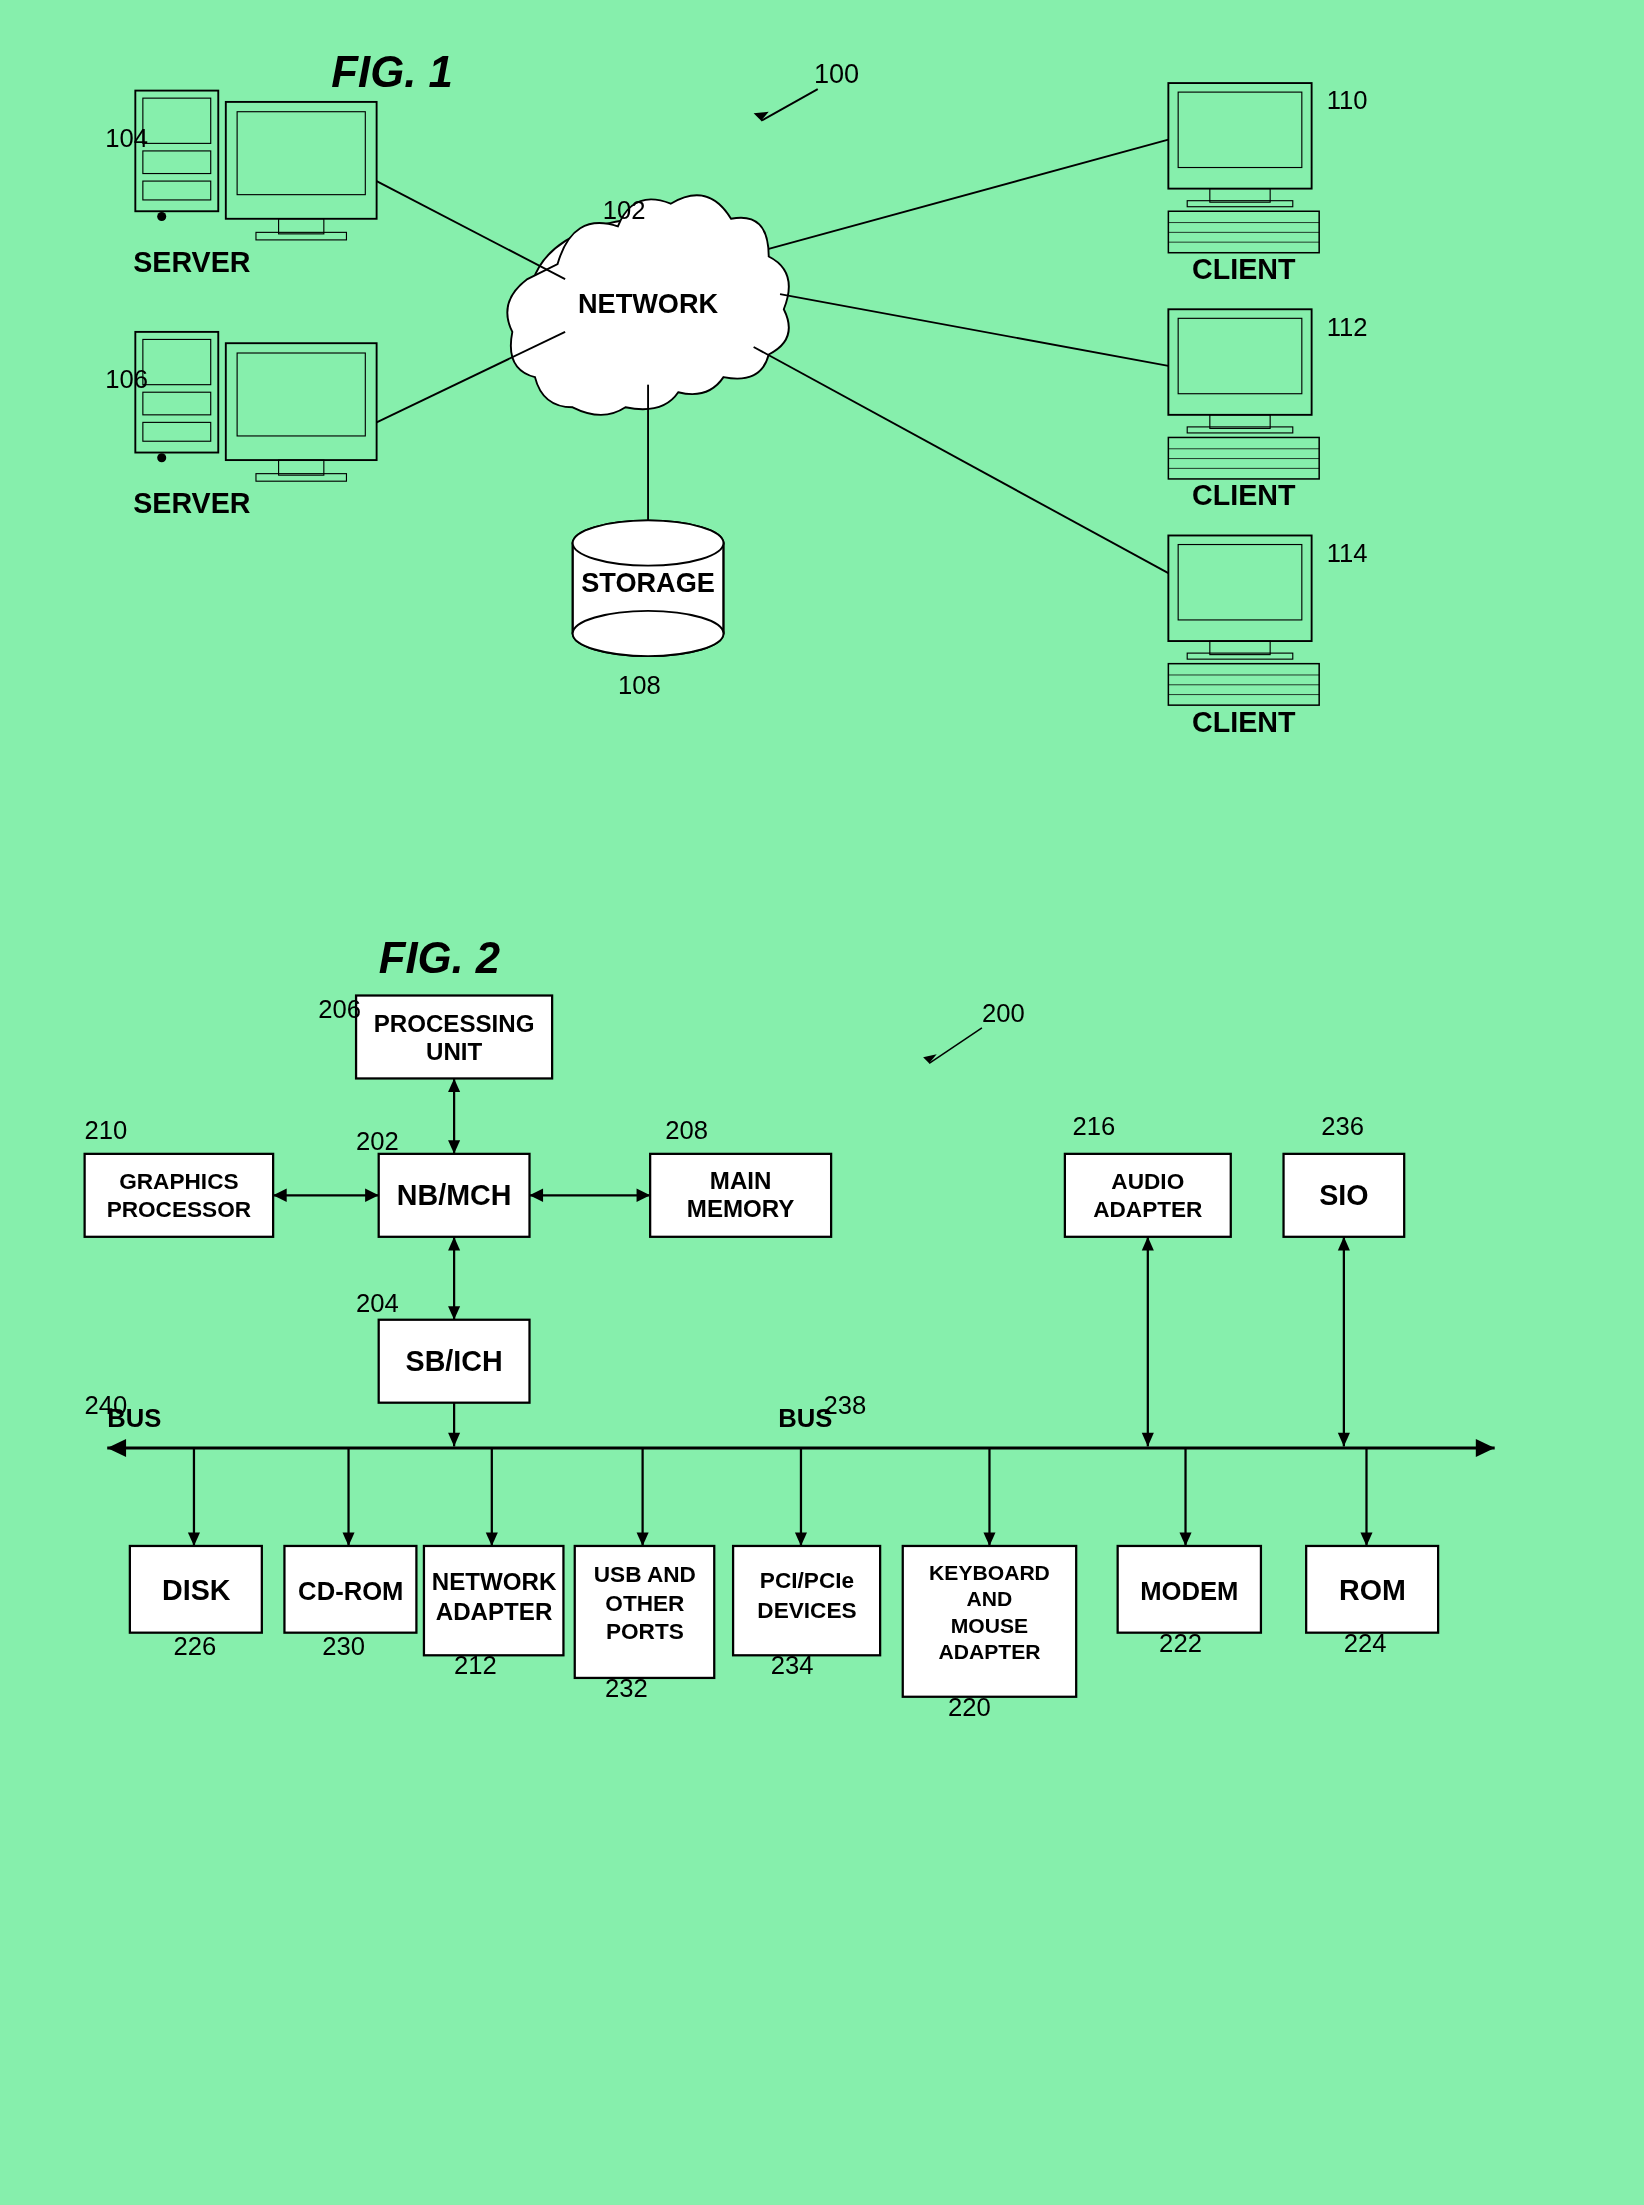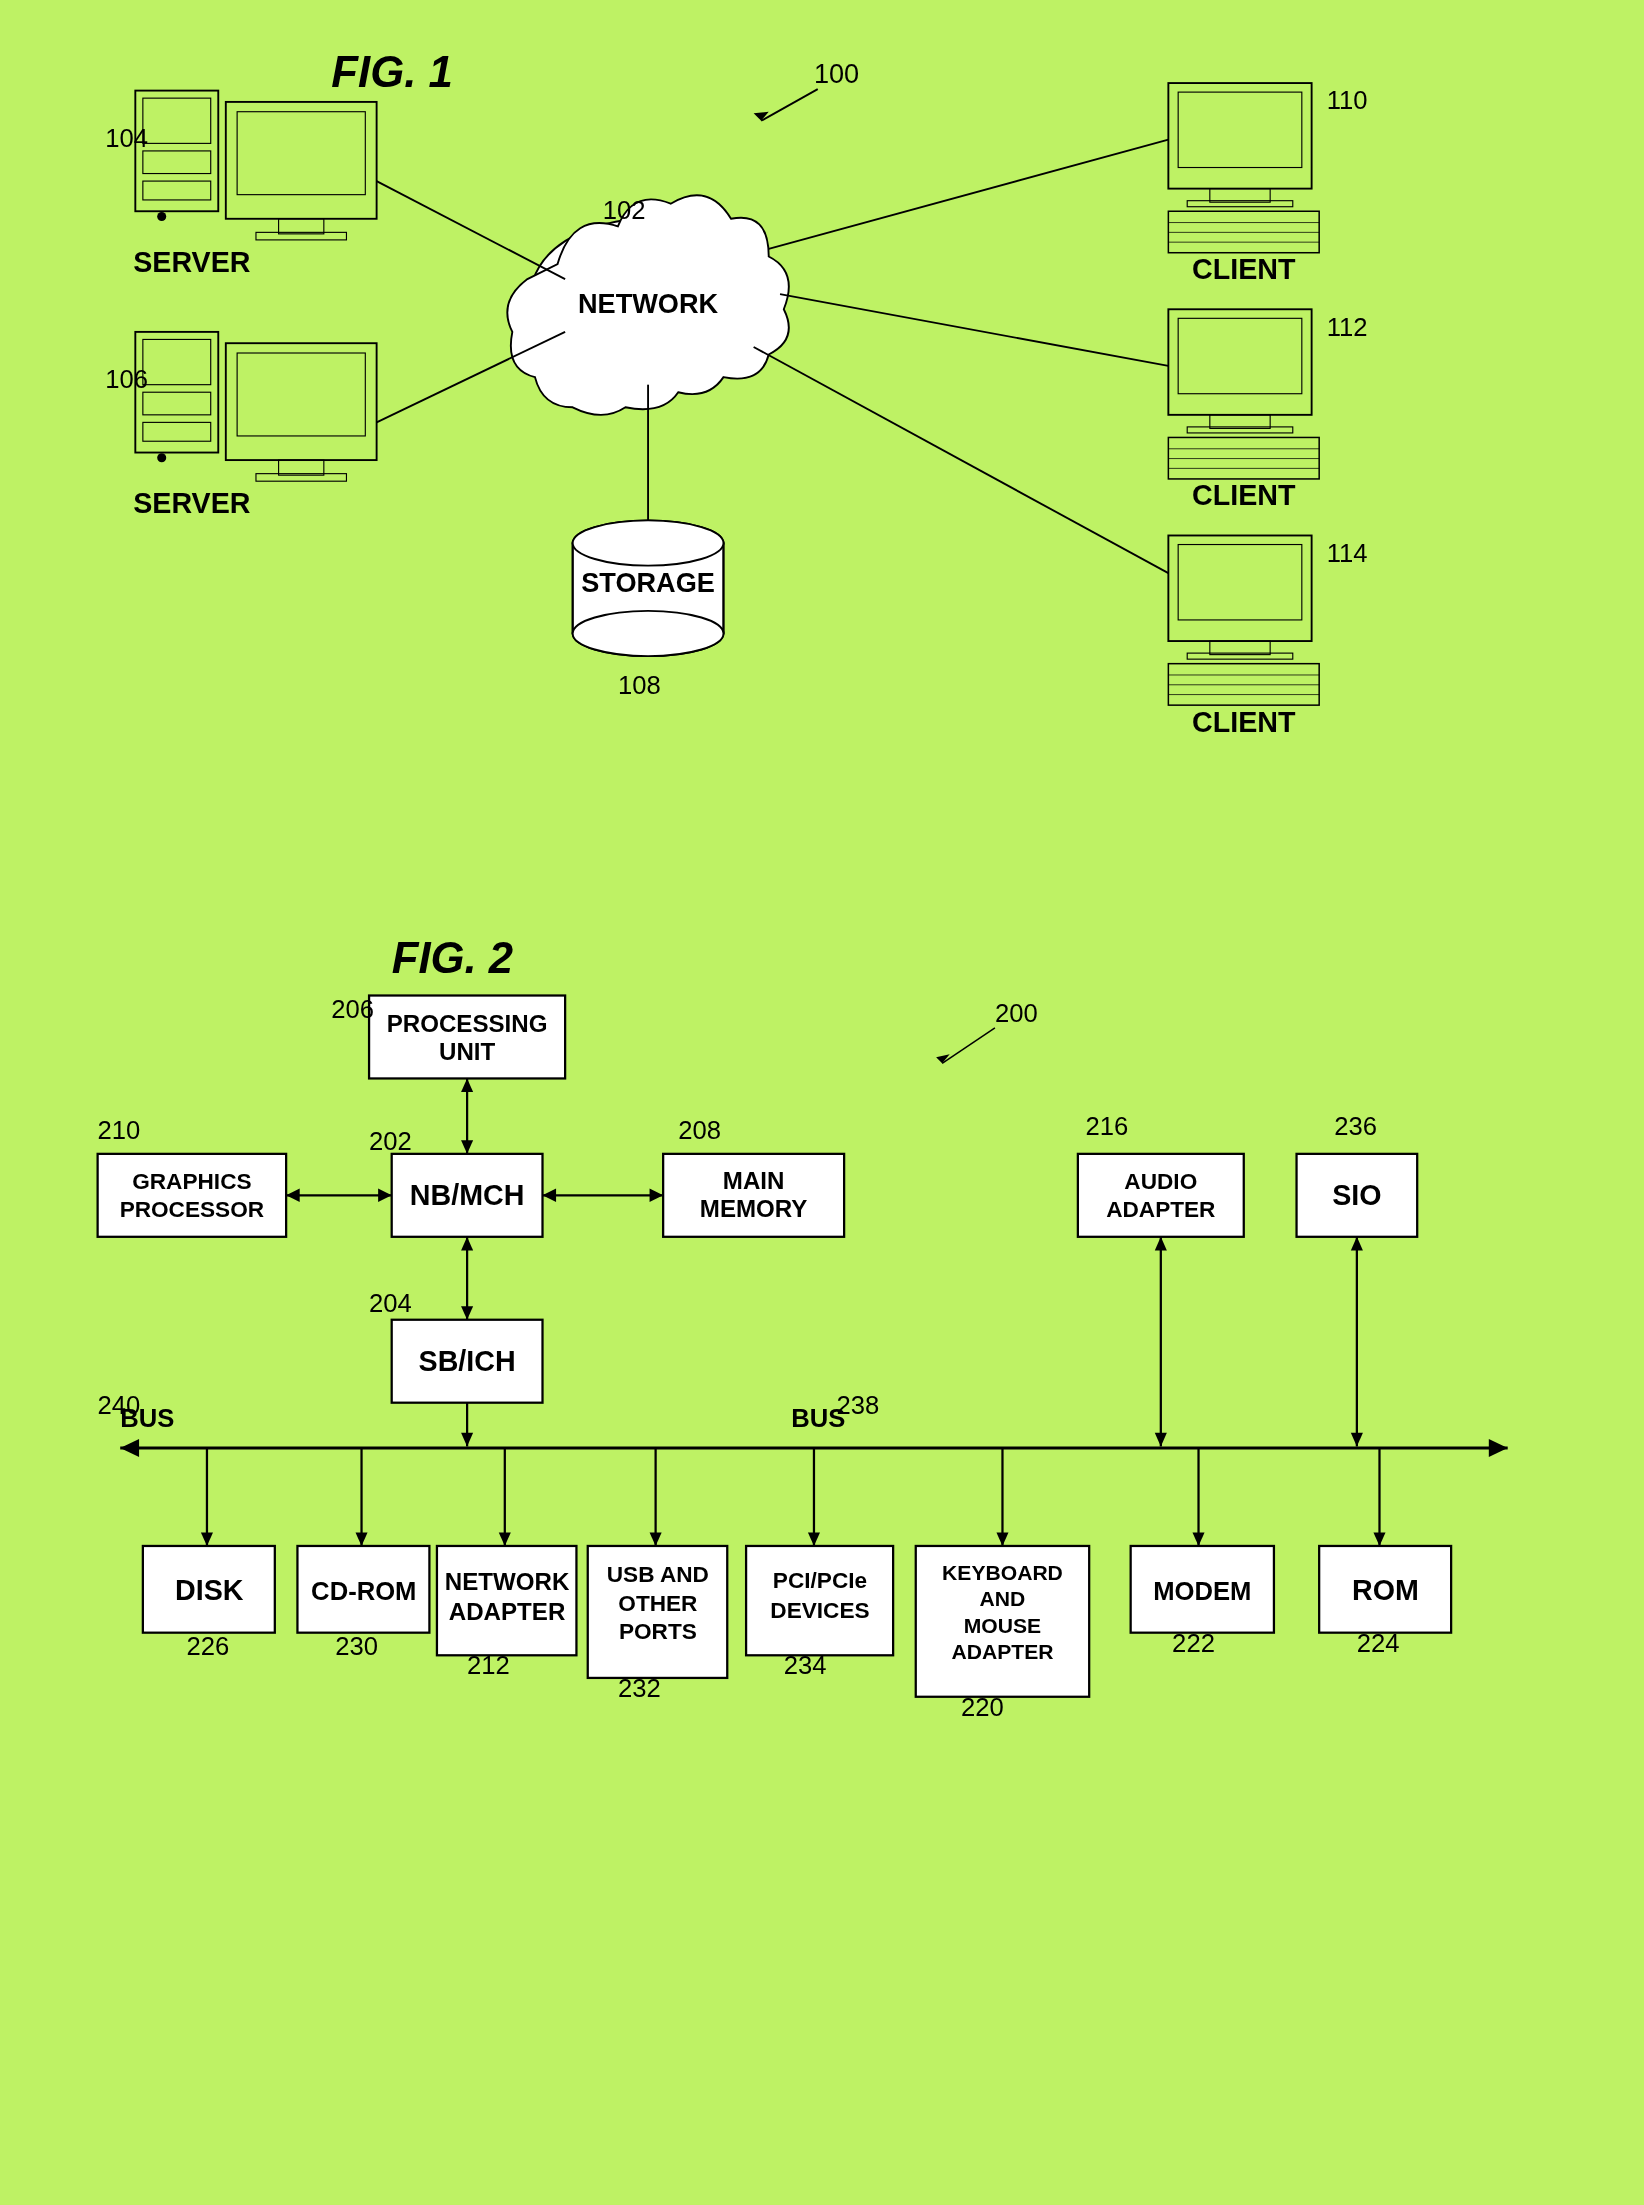--- a/index.html
+++ b/index.html
@@ -8,21 +8,21 @@
       font-family: Arial, sans-serif;
       width: 1644px;
       min-height: 2205px;
       position: relative;
       overflow: hidden;
     }
 
     .page {
       width: 1644px;
       min-height: 2205px;
-      background: #bef264;
+      background: #86efac;
       position: relative;
     }
 
     
     .fig1-container {
       position: absolute;
       top: 30px;
       left: 75px;
       width: 1493px;
       height: 830px;
@@ -32,21 +32,21 @@
     .fig1-svg, .fig2-svg {
       position: absolute;
       top: 0;
       left: 0;
     }
 
     
     .fig2-container {
       position: absolute;
       top: 920px;
-      left: 75px;
+      left: 62px;
       width: 1493px;
       height: 1267px;
     }
   </style>
 </head>
 <body>
 
 <div class="page">
 
   <div class="fig1-container">

